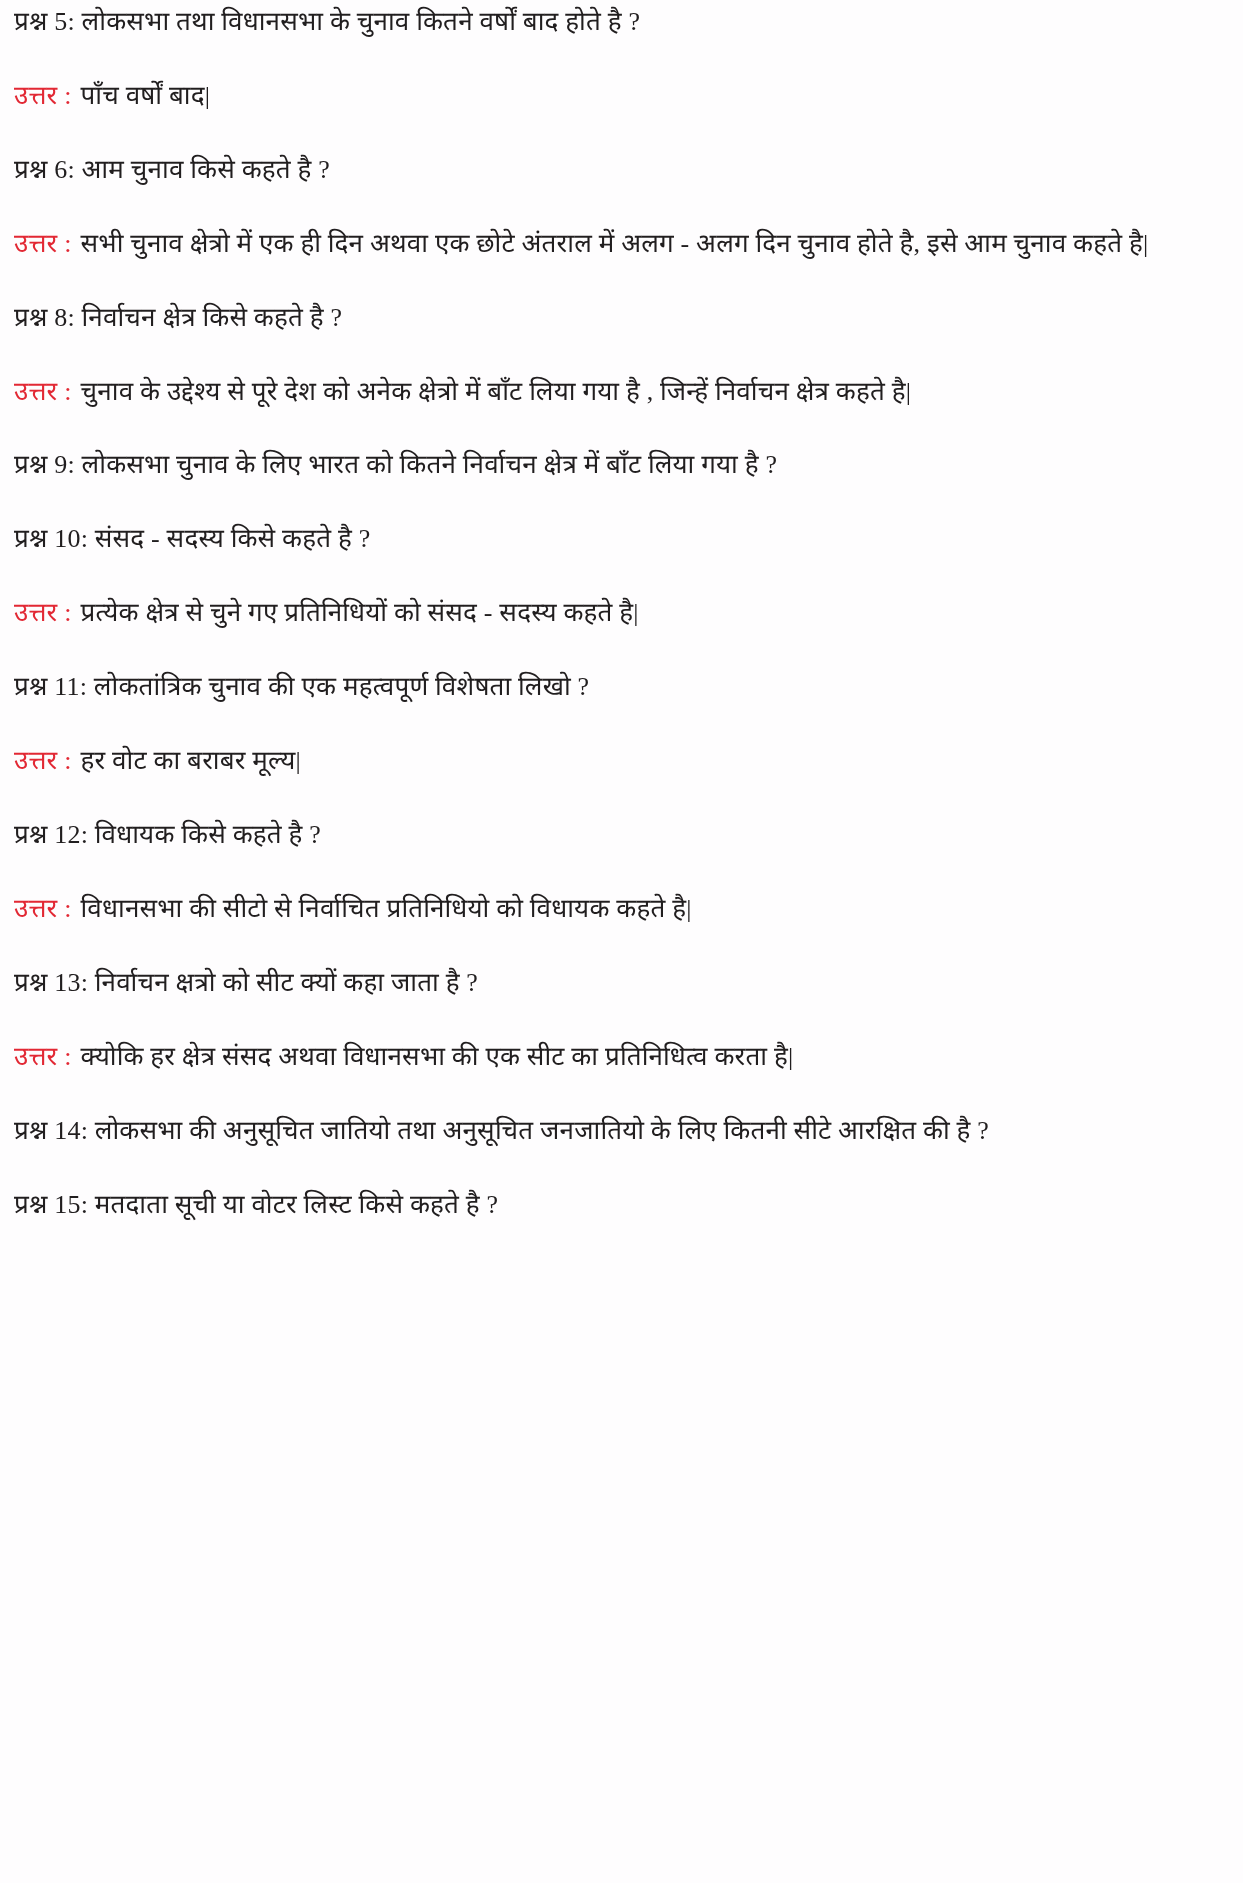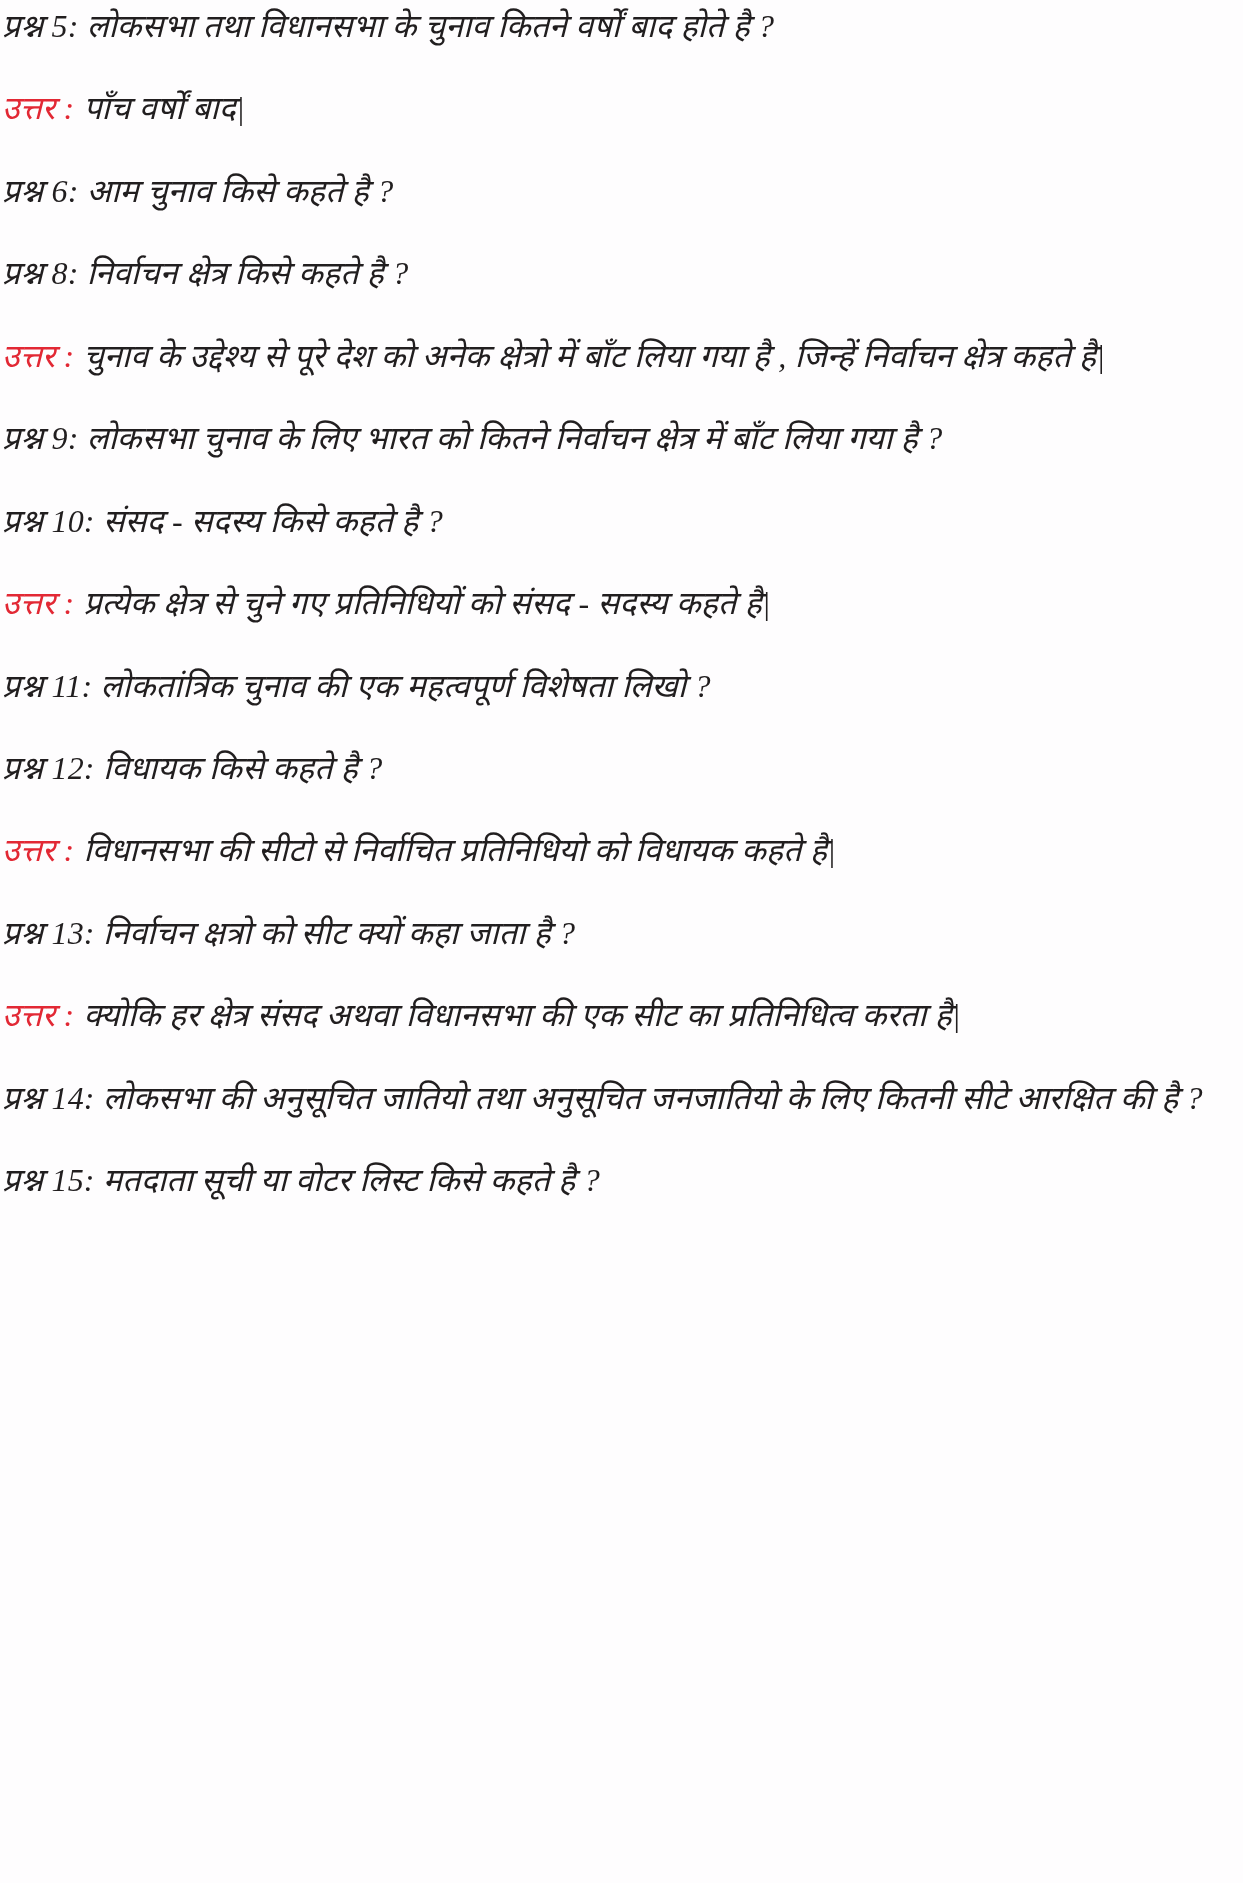--- a/index.html
+++ b/index.html
@@ -15,56 +15,57 @@
   body{
     width:1243px;
     height:1883px;
     overflow:hidden;
     font-family:"Liberation Serif","DejaVu Serif",serif;
     color:var(--ink);
     box-sizing:border-box;
     padding:4px 6px 0 2px;
   }
   .qa-doc p{
-    margin:0 0 37px 0;
-    font-size:32px;
+    margin:0 0 37px 12px;
+    font-size:26px;
     line-height:1.42;
     font-weight:400;
     letter-spacing:0.2px;
-    font-style:italic;
   }
   .ans-label{
     color:var(--red);
     margin-right:9px;
     text-align:right;
   }
   .q-text,.a-text{
     color:var(--ink);
   }
 </style>
 </head>
 <body>
 
 <main class="qa-doc">
 
   <p><span class="q-text">प्रश्न 5: लोकसभा तथा विधानसभा के चुनाव कितने वर्षों बाद होते है ?</span></p>
   <p><span class="ans-label">उत्तर :</span><span class="a-text">पाँच वर्षों बाद|</span></p>
 
   <p><span class="q-text">प्रश्न 6: आम चुनाव किसे कहते है ?</span></p>
+  <p><span class="ans-label">उत्तर :</span><span class="a-text">सभी चुनाव क्षेत्रो में एक ही दिन अथवा एक छोटे अंतराल में अलग - अलग दिन चुनाव होते है, इसे आम चुनाव कहते है|</span></p>
 
 
   <p><span class="q-text">प्रश्न 8: निर्वाचन क्षेत्र किसे कहते है ?</span></p>
   <p><span class="ans-label">उत्तर :</span><span class="a-text">चुनाव के उद्देश्य से पूरे देश को अनेक क्षेत्रो में बाँट लिया गया है , जिन्हें निर्वाचन क्षेत्र कहते है|</span></p>
 
   <p><span class="q-text">प्रश्न 9: लोकसभा चुनाव के लिए भारत को कितने निर्वाचन क्षेत्र में बाँट लिया गया है ?</span></p>
 
   <p><span class="q-text">प्रश्न 10: संसद - सदस्य किसे कहते है ?</span></p>
   <p><span class="ans-label">उत्तर :</span><span class="a-text">प्रत्येक क्षेत्र से चुने गए प्रतिनिधियों को संसद - सदस्य कहते है|</span></p>
 
   <p><span class="q-text">प्रश्न 11: लोकतांत्रिक चुनाव की एक महत्वपूर्ण विशेषता लिखो ?</span></p>
+  <p><span class="ans-label">उत्तर :</span><span class="a-text">हर वोट का बराबर मूल्य|</span></p>
 
   <p><span class="q-text">प्रश्न 12: विधायक किसे कहते है ?</span></p>
   <p><span class="ans-label">उत्तर :</span><span class="a-text">विधानसभा की सीटो से निर्वाचित प्रतिनिधियो को विधायक कहते है|</span></p>
 
   <p><span class="q-text">प्रश्न 13: निर्वाचन क्षत्रो को सीट क्यों कहा जाता है ?</span></p>
   <p><span class="ans-label">उत्तर :</span><span class="a-text">क्योकि हर क्षेत्र संसद अथवा विधानसभा की एक सीट का प्रतिनिधित्व करता है|</span></p>
 
   <p><span class="q-text">प्रश्न 14: लोकसभा की अनुसूचित जातियो तथा अनुसूचित जनजातियो के लिए कितनी सीटे आरक्षित की है ?</span></p>
 
   <p><span class="q-text">प्रश्न 15: मतदाता सूची या वोटर लिस्ट किसे कहते है ?</span></p>

